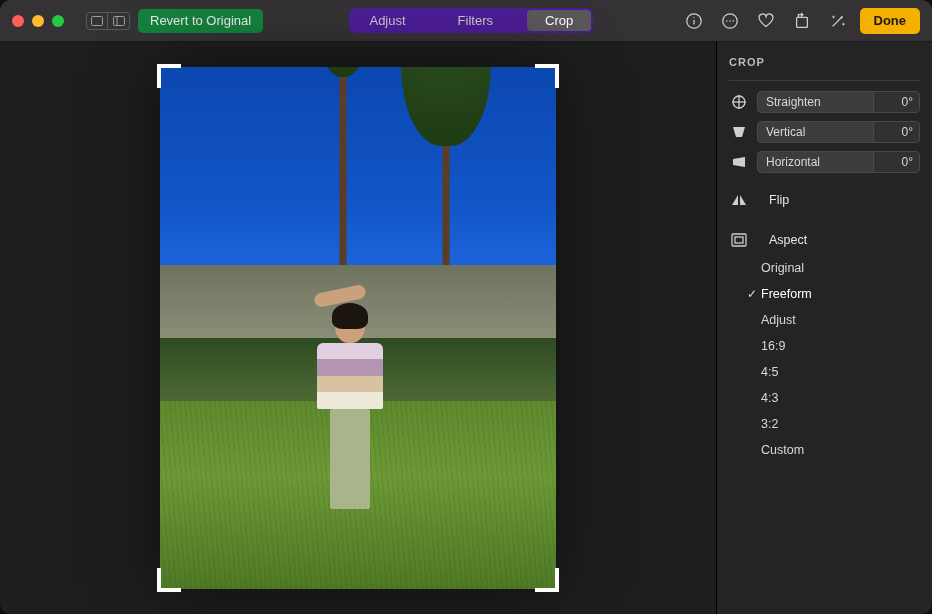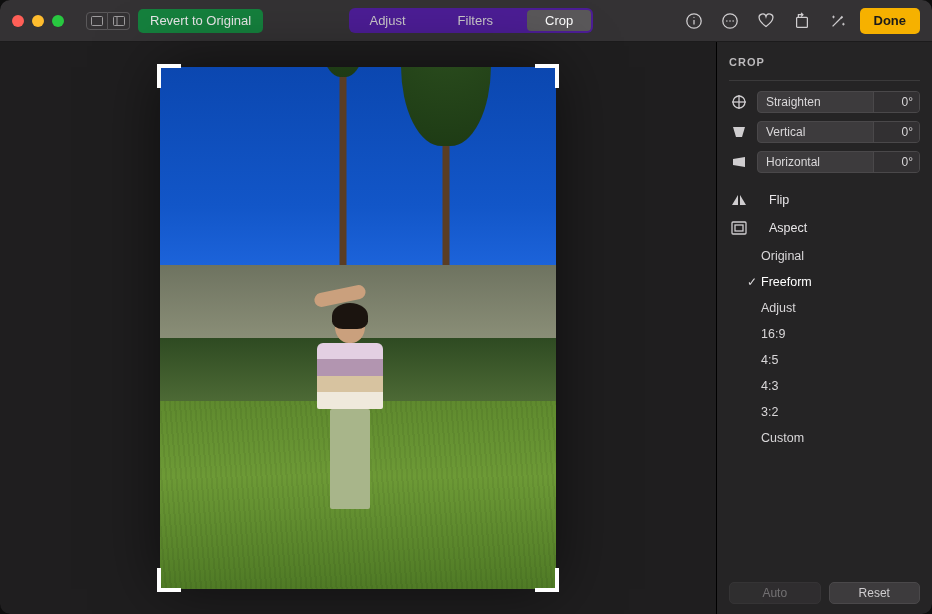--- a/index.html
+++ b/index.html
@@ -229,21 +229,21 @@
       <div class="sect-row">
         <div class="ctrl-icon">
           <svg width="18" height="14" viewBox="0 0 18 14" fill="#cfcdcf">
               <polygon points="8,2 8,12 2,12"></polygon>
               <polygon points="10,2 10,12 16,12"></polygon>
             </svg>
         </div>
         <div class="lbl">Flip</div>
       </div>
 
-      <div class="sect-row" style="margin-top:4px;text-align:right;">
+      <div class="sect-row" style="margin-top:16px;text-align:right;">
         <div class="ctrl-icon">
           <svg width="16" height="14" viewBox="0 0 16 14" fill="none" stroke="#cfcdcf" stroke-width="1.3">
               <rect x="1" y="1" width="14" height="12" rx="1"></rect>
               <rect x="4" y="4" width="8" height="6"></rect>
             </svg>
         </div>
         <div class="lbl">Aspect</div>
       </div>
 
       <div class="aspect-list" id="aspect-list">
@@ -274,20 +274,16 @@
           <div class="aspect-item">
             <span class="chk"></span>
             <span>3:2</span>
           </div>
           <div class="aspect-item">
             <span class="chk"></span>
             <span>Custom</span>
           </div>
         </div>
 
-      <div class="ins-footer">
-        <div class="ftr-btn disabled">Auto</div>
-        <div class="ftr-btn">Reset</div>
-      </div>
     </div>
 
   </div>
 </div>
 
 </body></html>

